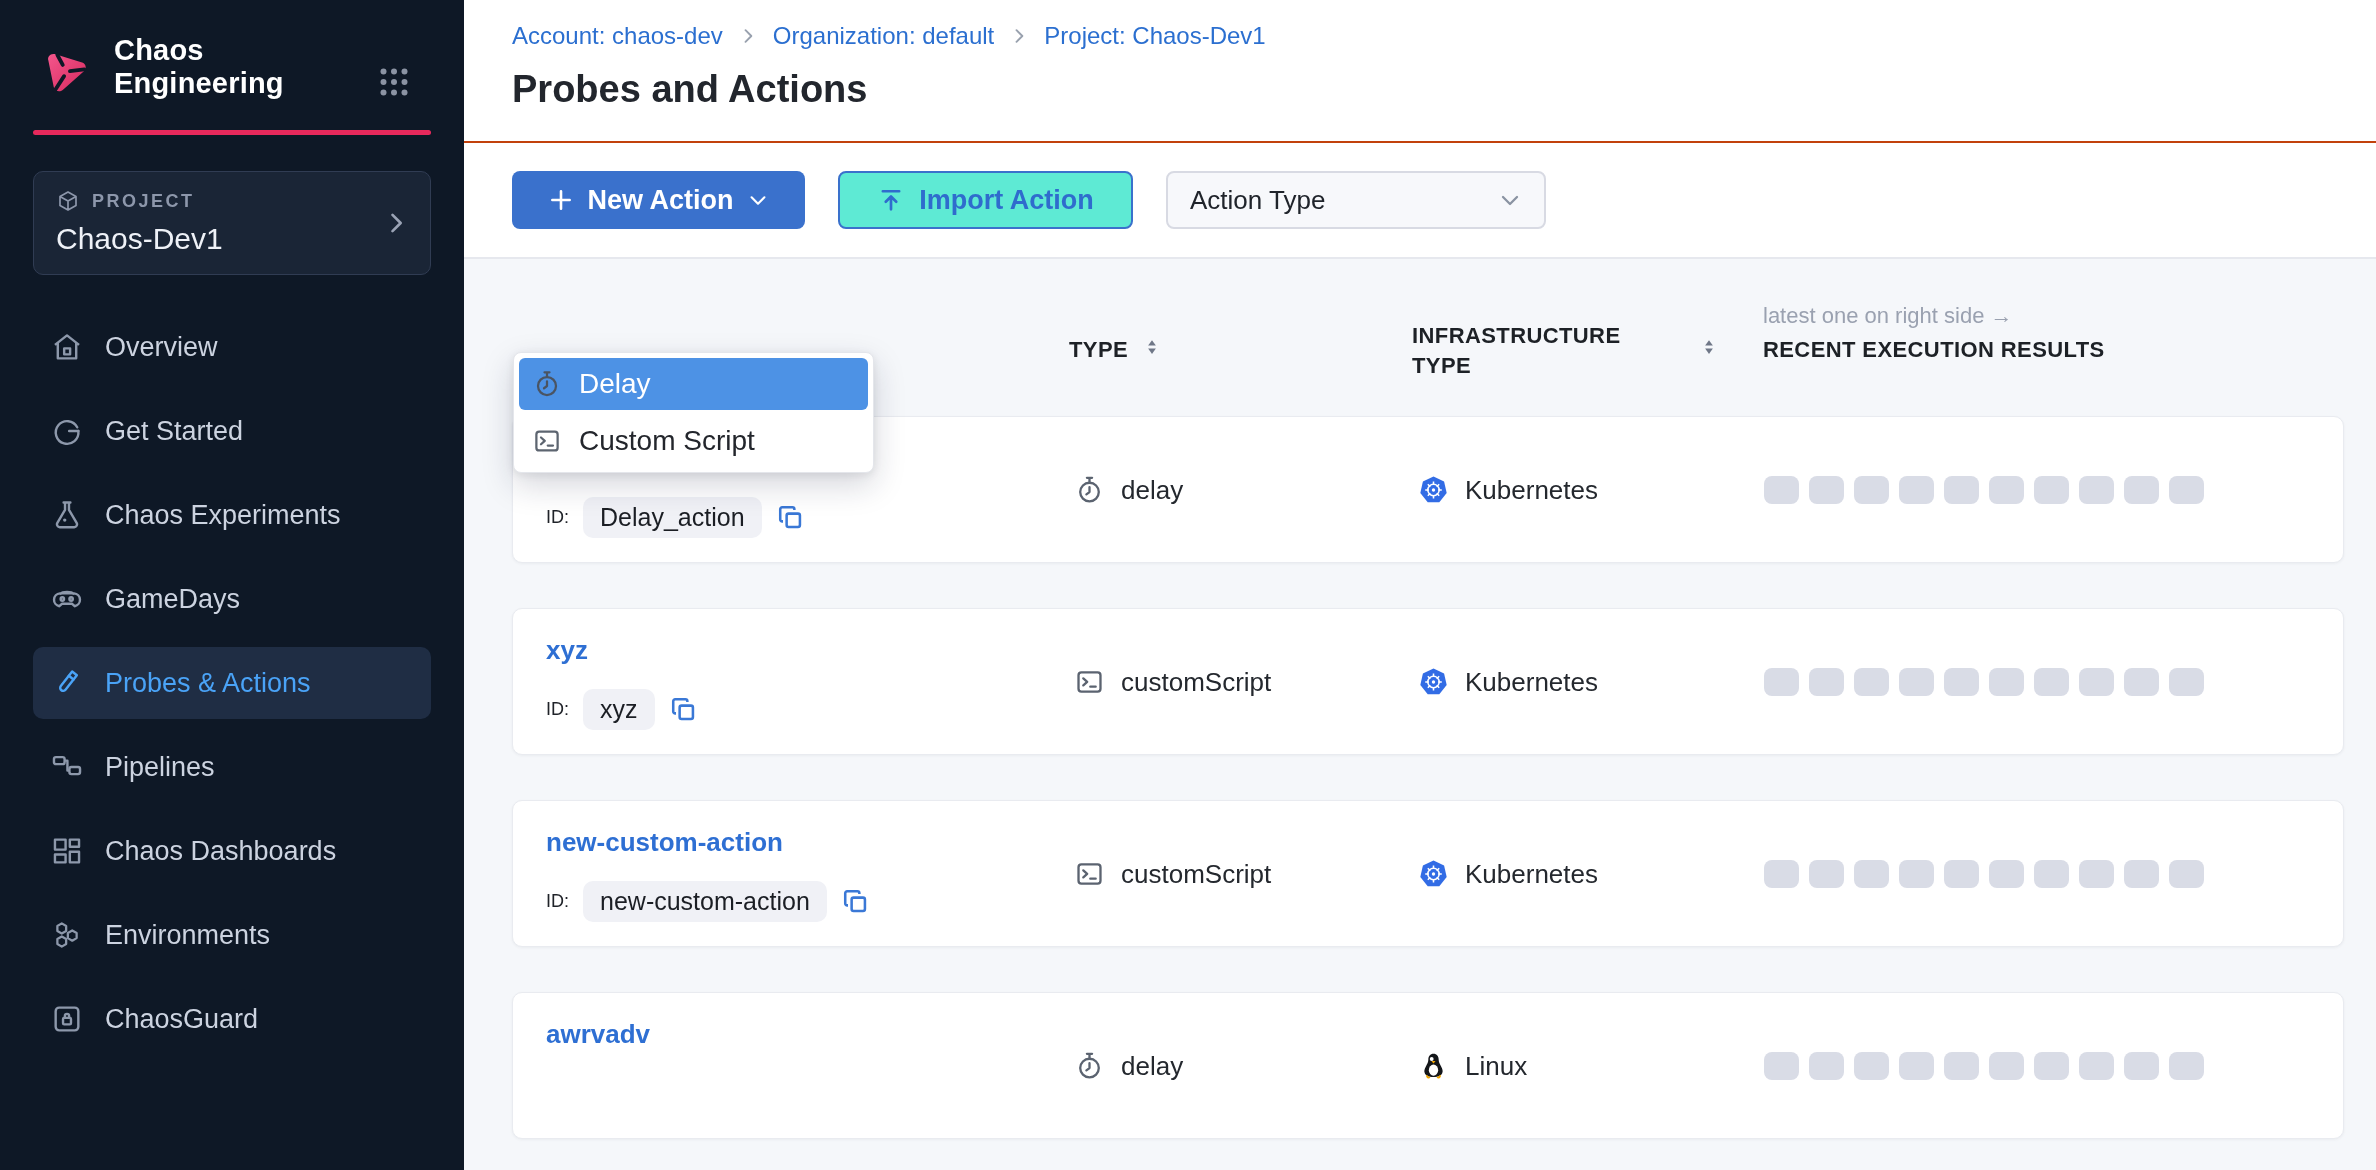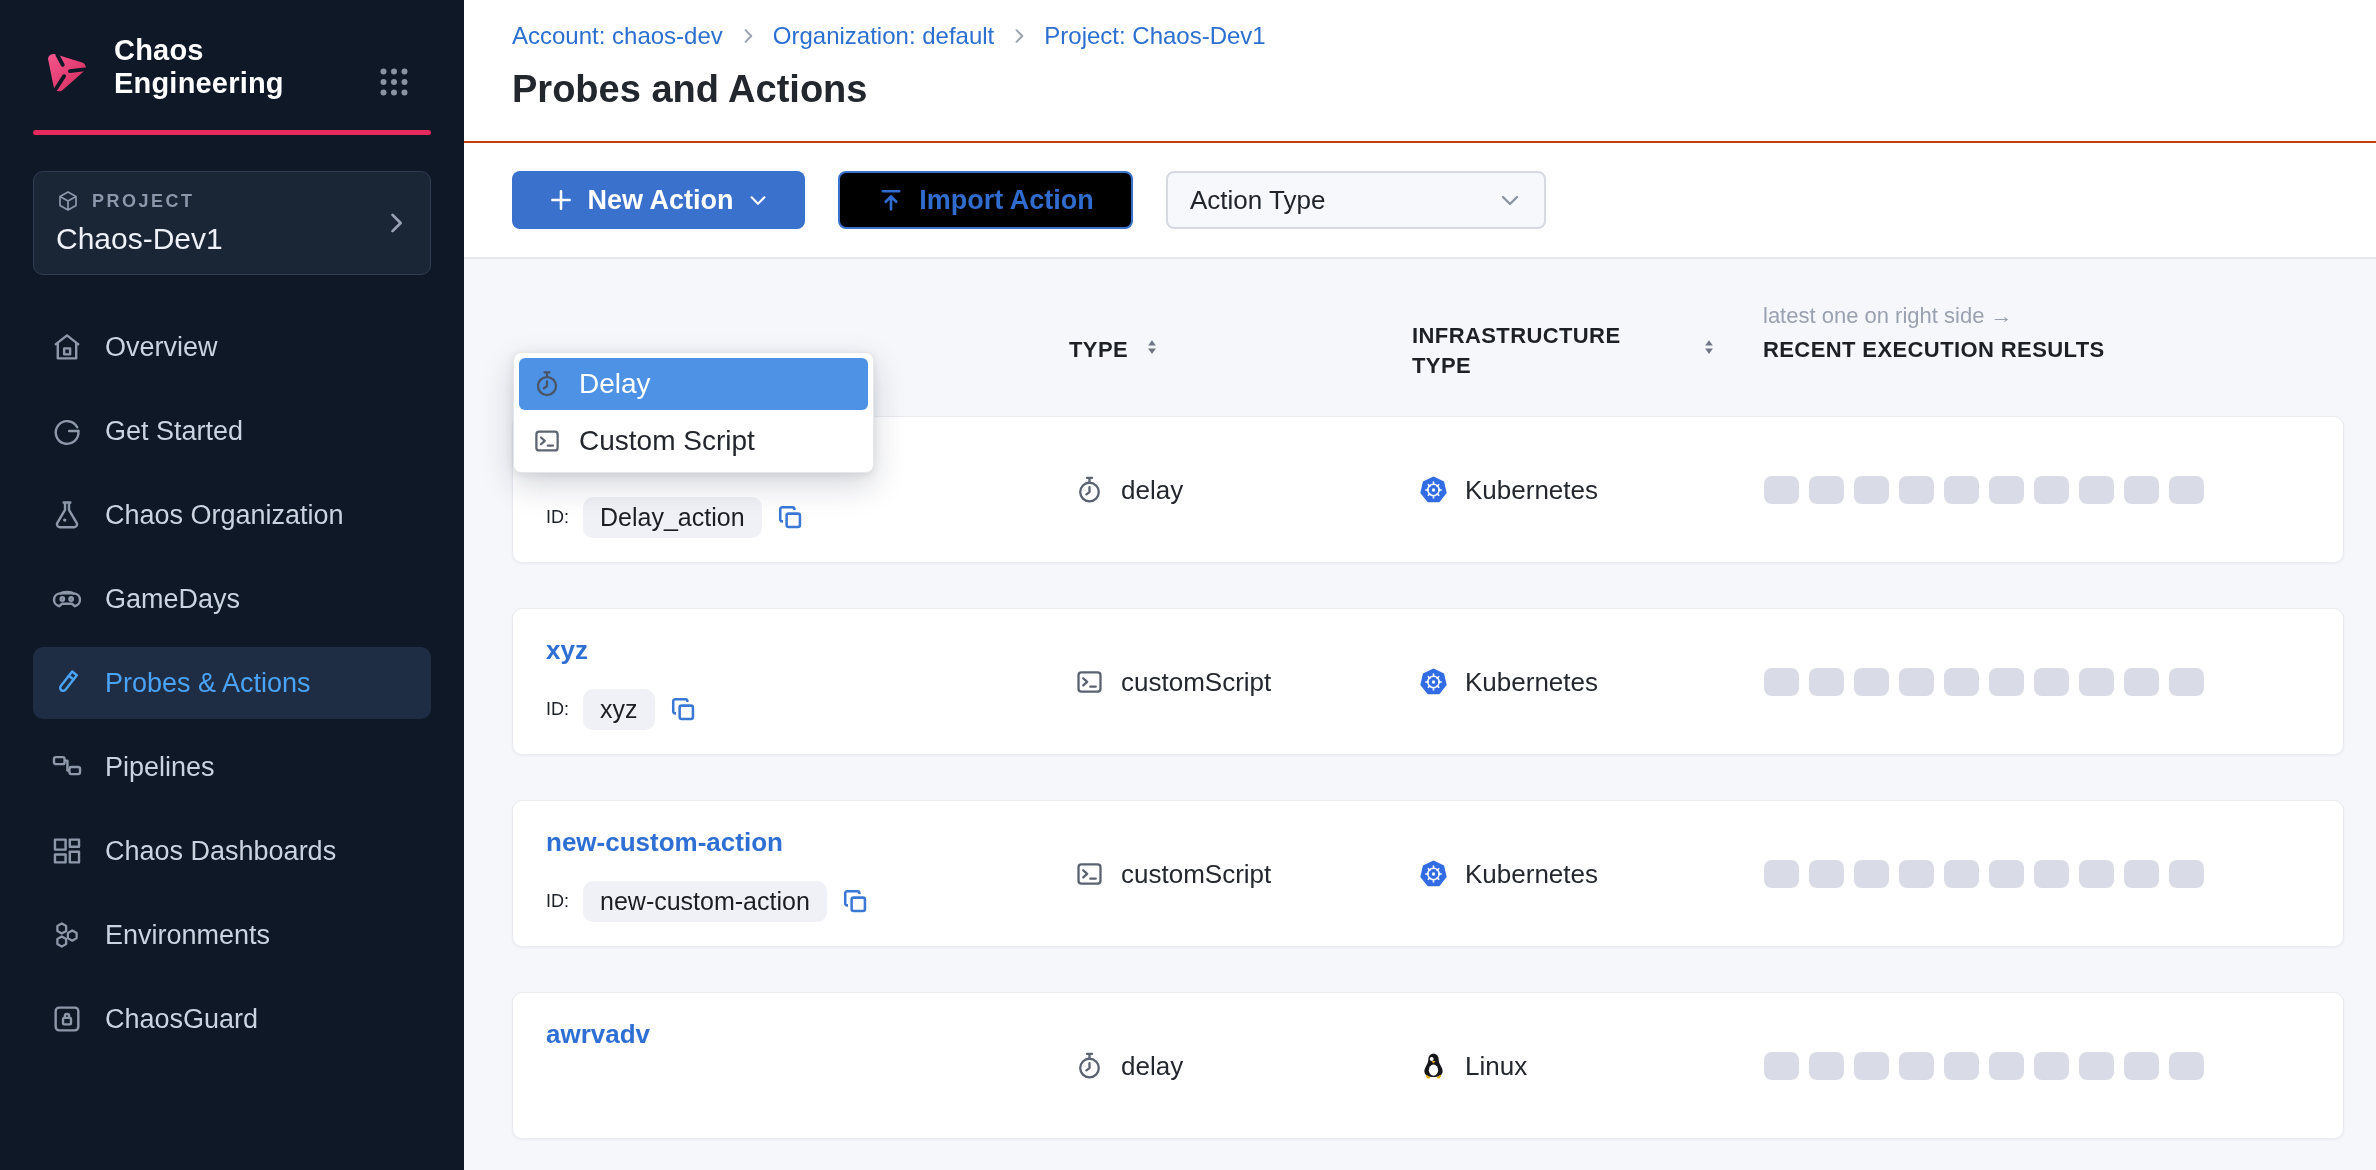--- a/index.html
+++ b/index.html
@@ -58,21 +58,21 @@
   .tab.active::after {
     content:""; position:absolute; left:0; right:0; bottom:-5px; height:8px;
     background:#2e6fd3; border-radius:4px;
   }
 
   .toolbar { height:116px; border-bottom:2px solid #e6e8ee; display:flex; align-items:center; padding-left:48px; gap:33px; background:#fff; }
   .btn { height:58px; border-radius:8px; display:flex; align-items:center; justify-content:center; font-size:27px; font-weight:700; cursor:pointer; }
   .btn-new { width:293px; background:#3a71cc; color:#ffffff; gap:13px;text-align:right; }
   .btn-new .ic-plus { width:26px; height:26px; }
   .btn-new .ic-chev { width:22px; height:22px; }
-  .btn-import { width:295px; background:#000000; border:2px solid #3a71cc; color:#2f6ccd; gap:14px; }
+  .btn-import { width:295px; background:#5eead4; border:2px solid #3a71cc; color:#2f6ccd; gap:14px; }
   .btn-import .ic { width:28px; height:28px; }
   .select {
     height:58px; width:380px; background:#f7f8fb; border:2px solid #d8dae3; border-radius:8px;
     display:flex; align-items:center; justify-content:space-between; padding:0 22px;
     font-size:26px; color:#20242b; cursor:pointer;
   }
   .select .ic { width:24px; height:24px; color:#8a93a2; }
 
   .content { flex:1; background:#f5f7fa; position:relative; }
 
@@ -275,21 +275,21 @@
       <div class="nav-item">
         <svg class="ic">
           <use href="#sym-get-started-icon"></use>
         </svg>
         <span>Get Started</span>
       </div>
       <div class="nav-item">
         <svg class="ic">
           <use href="#sym-flask-icon"></use>
         </svg>
-        <span>Chaos Organization</span>
+        <span>Chaos Experiments</span>
       </div>
       <div class="nav-item">
         <svg class="ic">
           <use href="#sym-gamepad-icon"></use>
         </svg>
         <span>GameDays</span>
       </div>
       <div class="nav-item active">
         <svg class="ic">
           <use href="#sym-probe-icon"></use>

